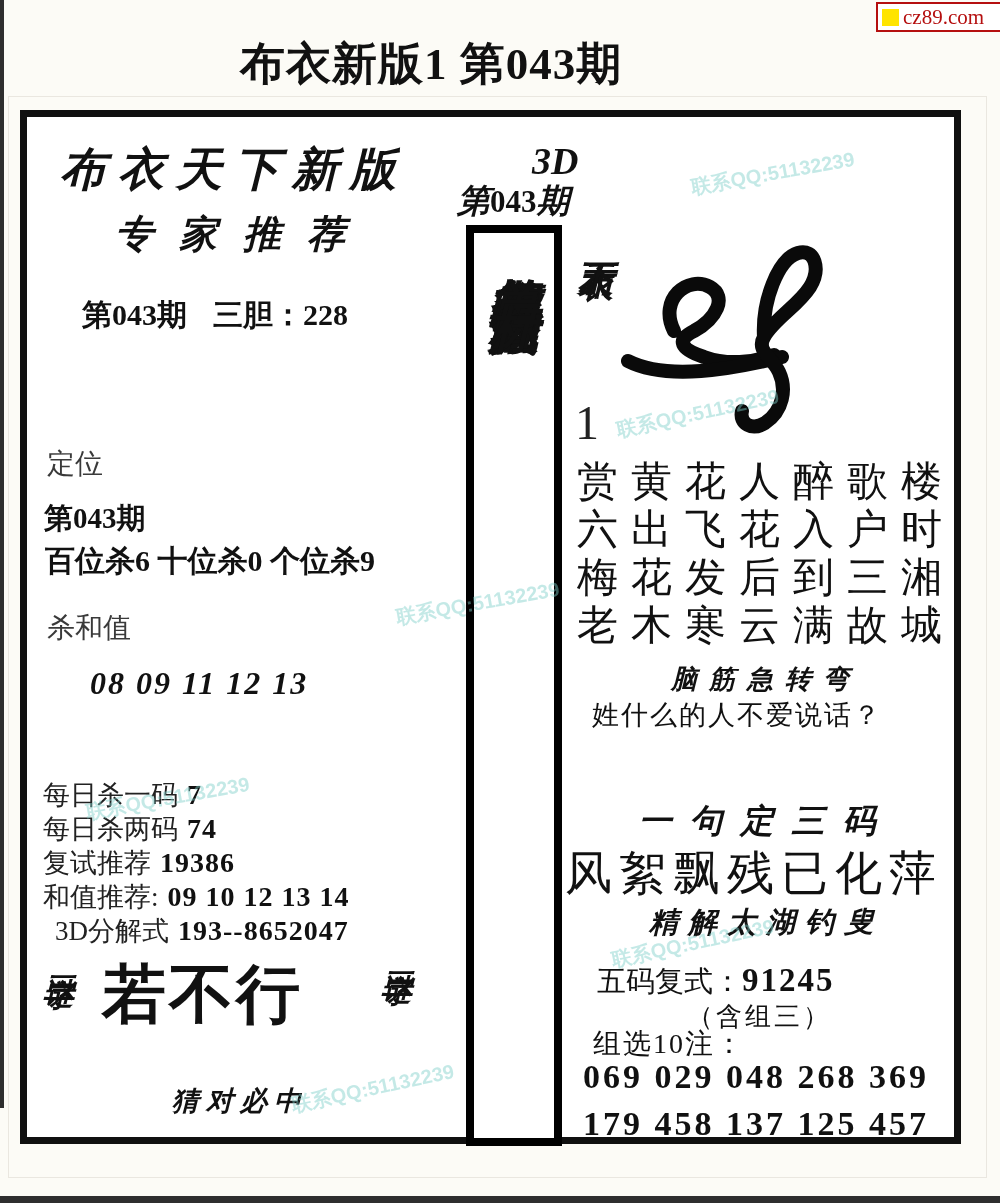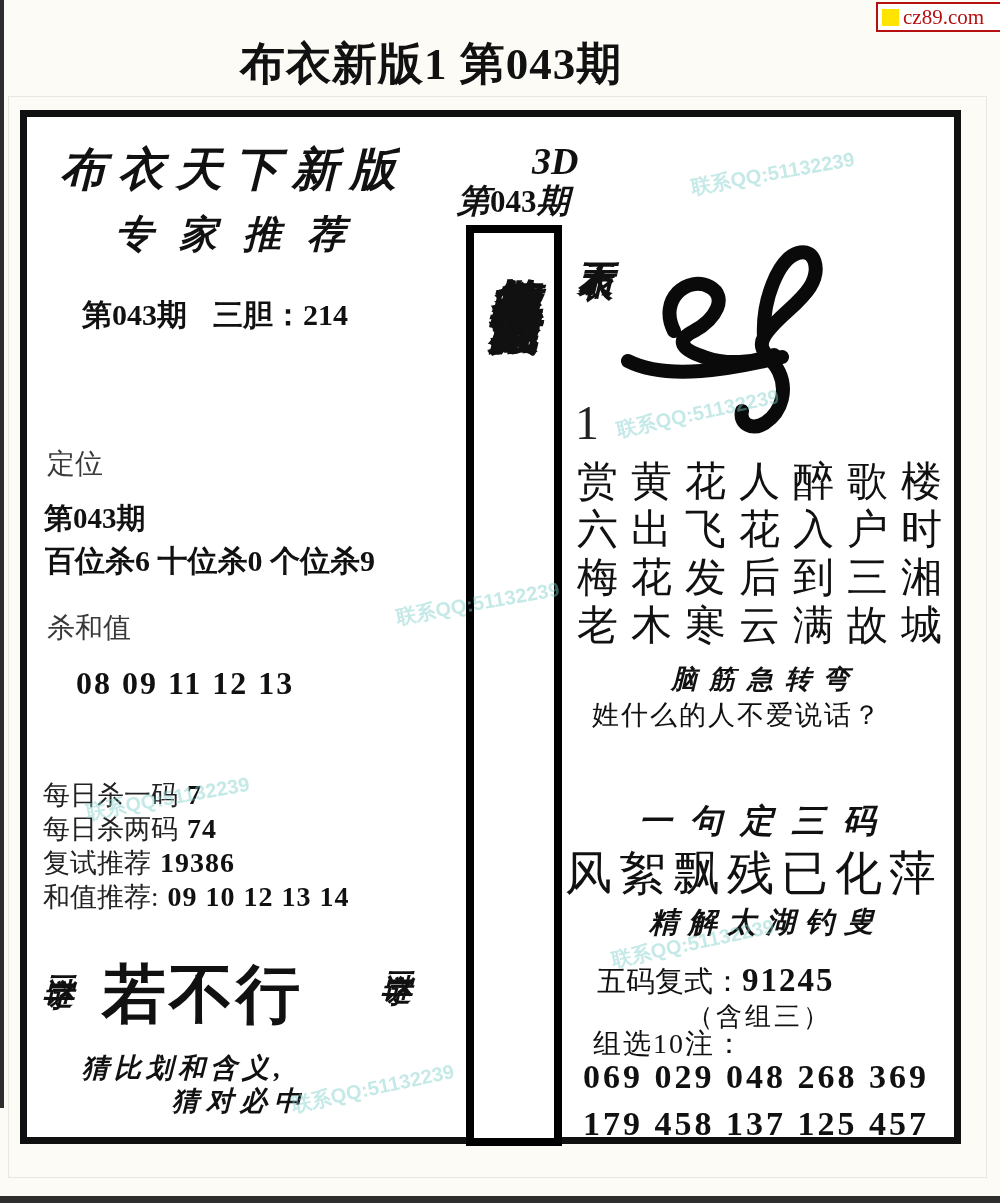--- a/index.html
+++ b/index.html
@@ -32,21 +32,21 @@
 
   
   .hd1{left:33px;top:22px;font-size:46px;letter-spacing:12px;white-space:nowrap;}
   .hd2{left:88px;top:92px;font-size:38px;letter-spacing:26px;white-space:nowrap;}
   .sandan{left:55px;top:178px;font-size:30px;font-weight:bold;white-space:nowrap;}
   .sandan .gap{display:inline-block;width:26px;}
   .dingwei-label{left:20px;top:328px;font-size:28px;}
   .dingwei-issue{left:17px;top:382px;font-size:29px;font-weight:bold;}
   .kills{left:18px;top:424px;font-size:30px;font-weight:bold;white-space:nowrap;}
   .shz-label{left:20px;top:492px;font-size:28px;}
-  .shz-value{left:49px;top:548px;font-size:32px;font-weight:bold;letter-spacing:2px;}
+  .shz-value{left:63px;top:548px;font-size:32px;font-weight:bold;letter-spacing:2px;font-style:italic;}
   .daily{left:16px;top:660px;}
   .daily .row{display:flex;align-items:baseline;gap:9px;height:34px;white-space:nowrap;}
   .daily .lbl{font-size:27px;color:#222;}
   .daily .val{font-size:28px;font-weight:bold;letter-spacing:1px;}
   .daily .row.indent .lbl{padding-left:12px;}
 
   .vtext{writing-mode:vertical-rl;text-orientation:upright;}
   .szm-side{font-size:30px;line-height:1.15;}
   .szm-left{left:14px;top:836px;}
   .szm-right{left:352px;top:832px;}
@@ -100,21 +100,21 @@
 </div>
 
 <div class="abs page-title">布衣新版1 第043期</div>
 
 <div class="abs box">
 
   <div class="abs hd1 callig">布衣天下新版</div>
   <div class="abs hd2 callig">专家推荐</div>
 
   <div class="abs sandan">
-    <span>第043期</span><span class="gap"></span><span>三胆：</span><span>214</span>
+    <span>第043期</span><span class="gap"></span><span>三胆：</span><span>228</span>
   </div>
 
   <div class="abs dingwei-label gray">定位</div>
   <div class="abs dingwei-issue">第043期</div>
   <div class="abs kills">百位杀6 十位杀0 个位杀9</div>
 
   <div class="abs shz-label gray">杀和值</div>
   <div class="abs shz-value">08 09 11 12 13</div>
 
   <div class="abs daily">
@@ -127,26 +127,29 @@
       <span class="val">74</span>
     </div>
     <div class="row">
       <span class="lbl">复试推荐</span>
       <span class="val">19386</span>
     </div>
     <div class="row">
       <span class="lbl">和值推荐:</span>
       <span class="val">09 10 12 13 14</span>
     </div>
+    <div class="row indent">
+      <span class="lbl">3D分解式</span>
+      <span class="val">193--8652047</span>
+    </div>
   </div>
 
   <div class="abs vtext szm-side szm-left callig">三字谜</div>
   <div class="abs szm-answer">若不行</div>
   <div class="abs vtext szm-side szm-right callig">三字谜</div>
-  <div class="abs szm-hint1 callig">猜比划和含义,</div>
   <div class="abs szm-hint2 callig">猜对必中</div>
 
   <div class="abs strip-3d callig">3D</div>
   <div class="abs strip-issue">
     <span class="c callig">第</span><span class="n serif">043</span><span class="c callig">期</span>
   </div>
 
   <div class="abs strip">
     <span class="seg callig">把复杂的变简单</span>
     <span class="seg seg2 callig">中大奖是我们的目标</span>

